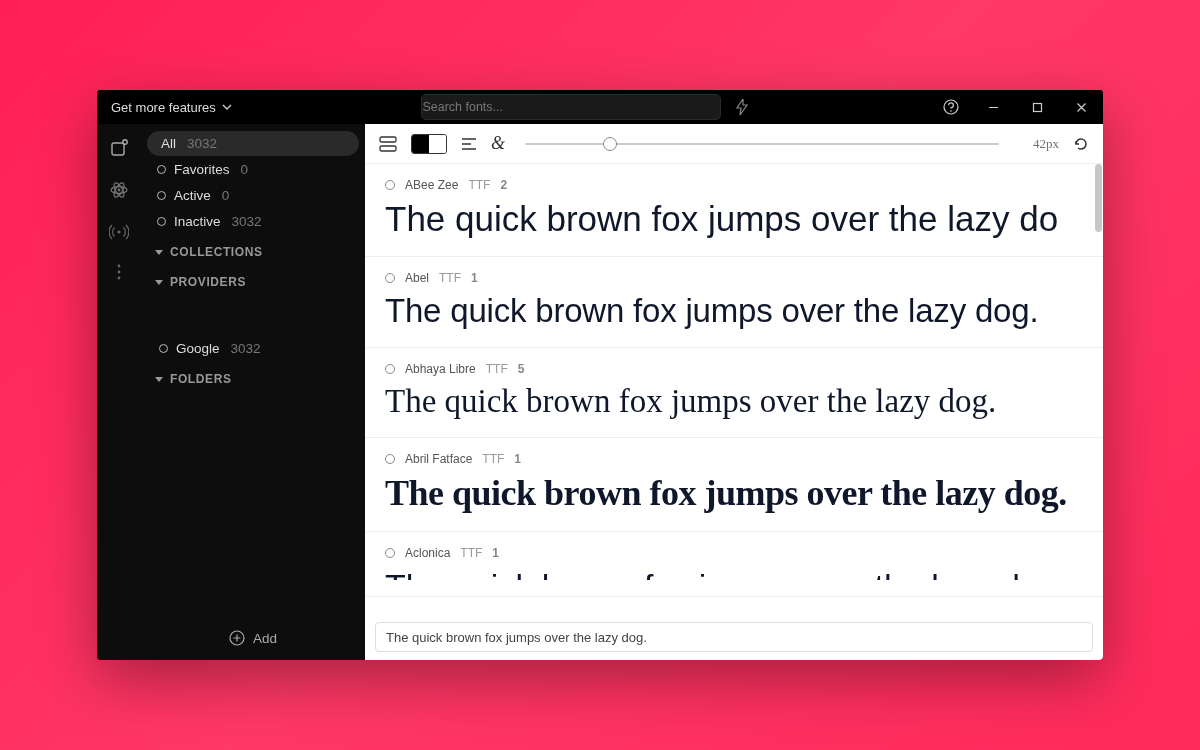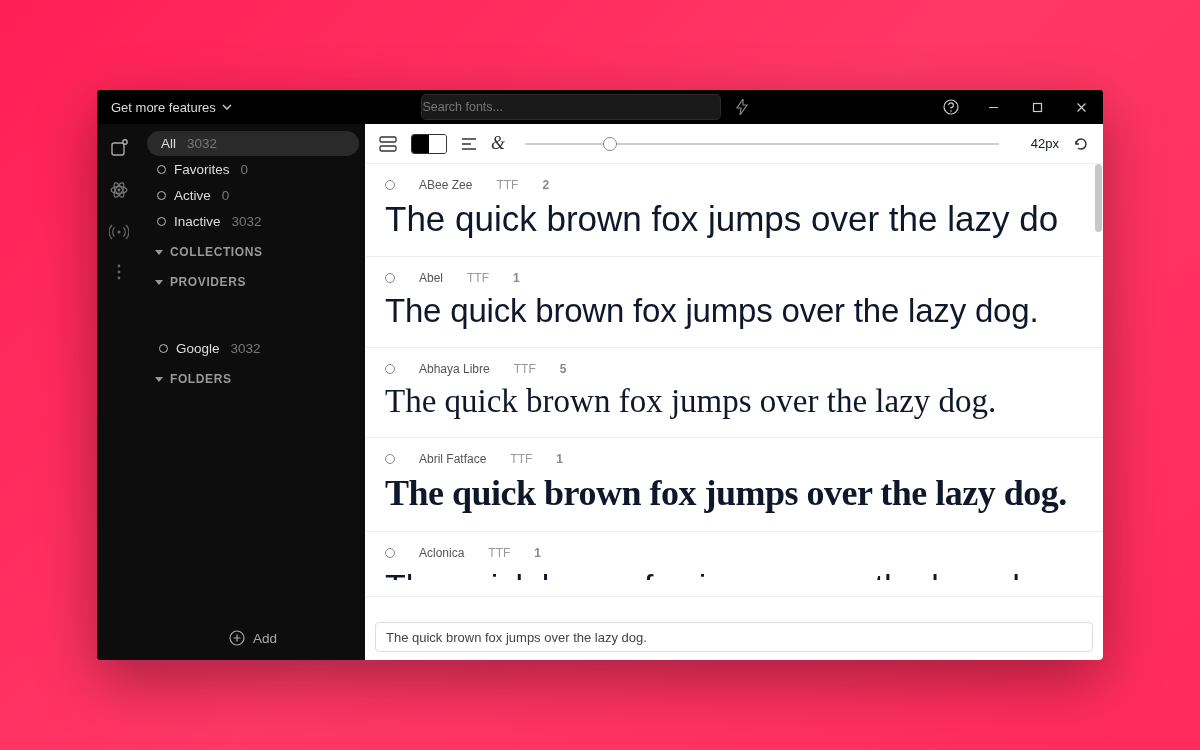--- a/index.html
+++ b/index.html
@@ -47,26 +47,26 @@
 
   
   .main { flex:1; background:#fff; display:flex; flex-direction:column; min-width:0; position:relative; }
   .toolbar { height:40px; border-bottom:1px solid #eee; display:flex; align-items:center; padding:0 14px; gap:14px; color:#333; }
   .tbtn { display:flex; align-items:center; justify-content:center; cursor:pointer; }
   .swatch { width:36px; height:20px; border:1px solid #333; border-radius:3px; display:flex; overflow:hidden; }
   .swatch .half { flex:1; } .swatch .b { background:#000;} .swatch .w { background:#fff; }
   .slider { flex:1; display:flex; align-items:center; padding:0 6px; }
   .slider .track { height:2px; background:#ccc; flex:1; position:relative; border-radius:2px; }
   .slider .thumb { position:absolute; top:50%; left:18%; transform:translate(-50%,-50%); width:14px; height:14px; background:#fff; border:1px solid #888; border-radius:50%; }
-  .pxlabel { font-size:13px; color:#0f172a; min-width:40px; text-align:right; }
+  .pxlabel { font-size:13px; color:#737373; min-width:40px; text-align:right;font-family:Liberation Serif, serif; }
   .reseticon { cursor:pointer; color:#333; }
 
   .list { flex:1; overflow:hidden; position:relative; }
   .fontrow { border-bottom:1px solid #eee; padding:14px 20px 16px 20px; }
-  .fontmeta { display:flex; align-items:center; gap:24px; font-size:12px; color:#777; margin-bottom:6px; }
+  .fontmeta { display:flex; align-items:center; gap:10px; font-size:12px; color:#777; margin-bottom:6px; }
   .fontmeta .fav { width:10px; height:10px; border:1.5px solid #888; border-radius:50%; cursor:pointer; }
   .fontmeta .fname { color:#555; font-weight:500; }
   .fontmeta .ftype { color:#999; }
   .fontmeta .fcount { color:#888; font-weight:600; }
   .sample { font-size:34px; line-height:1.2; color:#0f172a; white-space:nowrap; overflow:hidden; }
 
   .row-abeezee .sample { font-family: Arial, sans-serif; font-size:35px; }
   .row-abel .sample { font-family: "Segoe UI", Arial, sans-serif; font-size:33px; letter-spacing:-0.2px; font-stretch:condensed; }
   .row-abhaya .sample { font-family: Georgia, "Times New Roman", serif; font-size:33px; }
   .row-abril .sample { font-family: "Bodoni MT", "Didot", Georgia, serif; font-weight:900; font-size:36px; letter-spacing:-0.5px; }

